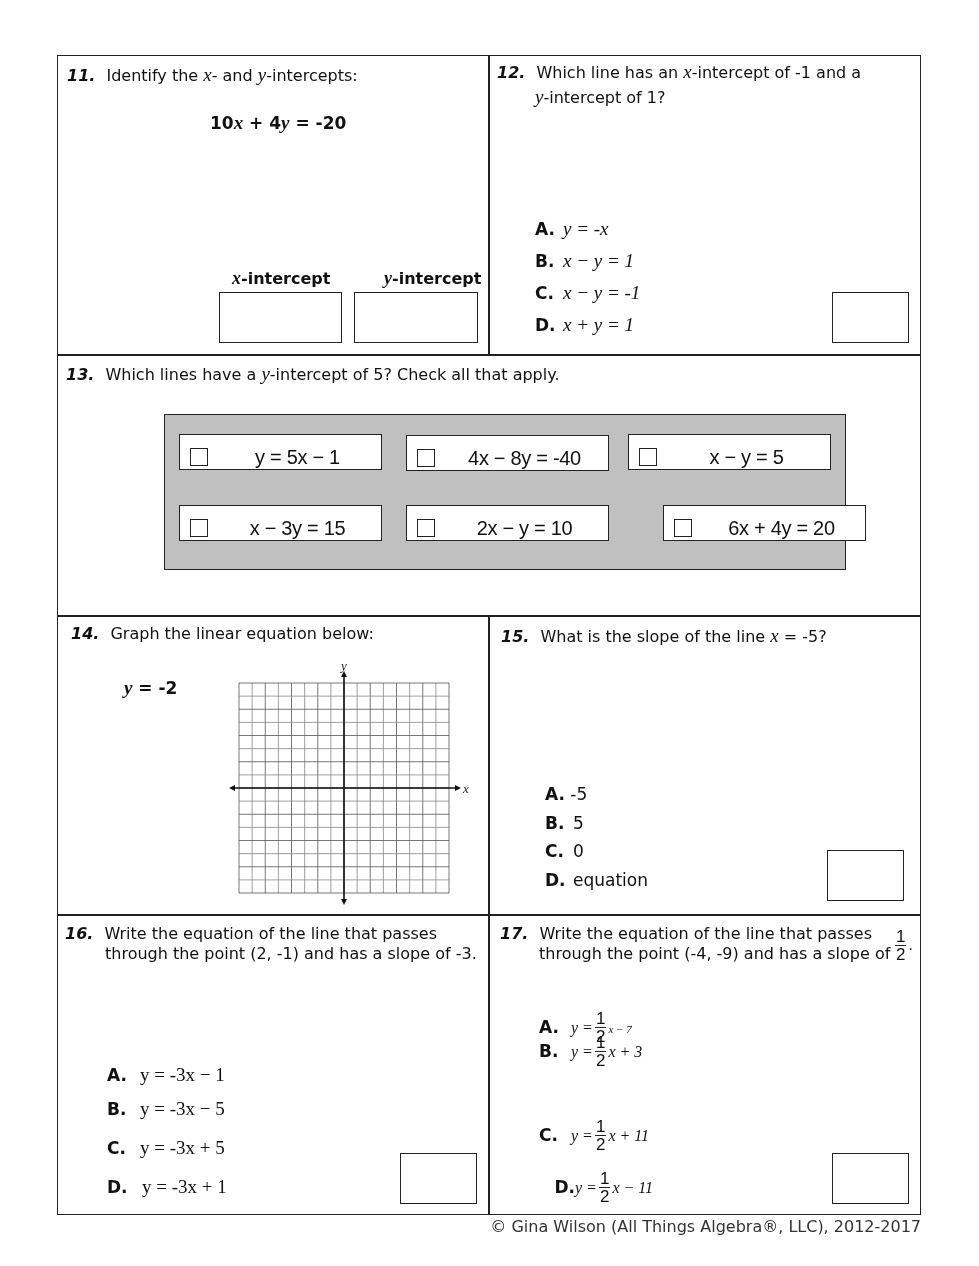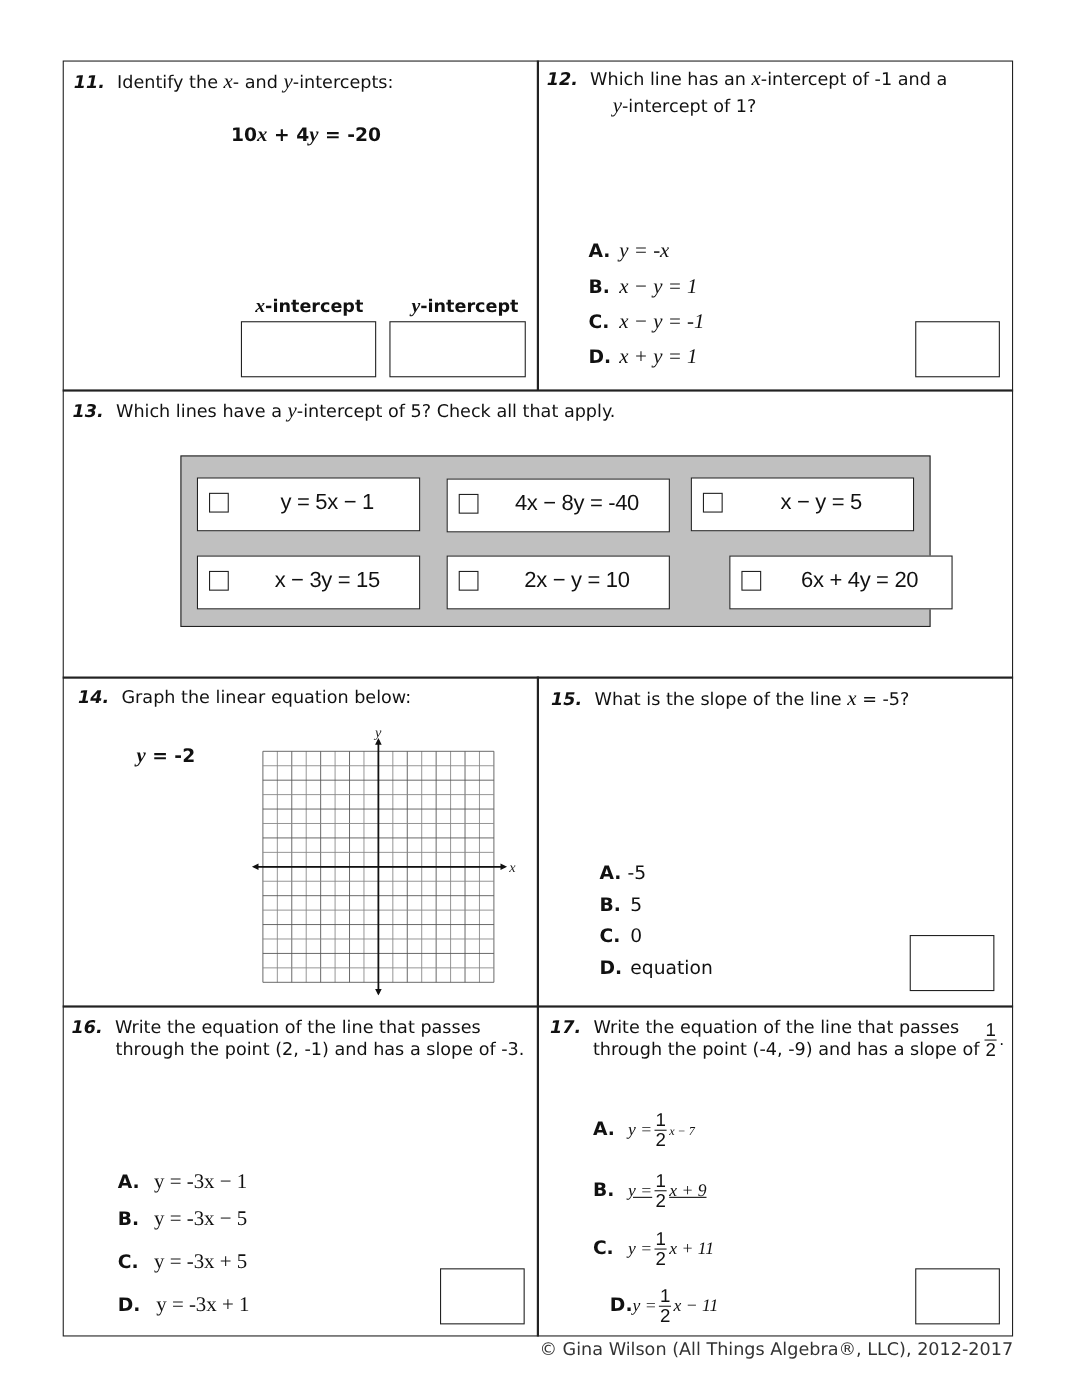--- a/index.html
+++ b/index.html
@@ -9,21 +9,21 @@
   .hline { position: absolute; background: #222; height: 1.5px; }
   .qtext { position: absolute; font-size: 16px; line-height: 23px; }
   .qnum { font-weight: bold; margin-right: 6px; font-style: italic; }
   .ital { font-family: "Liberation Serif", serif; font-style: italic; font-size: 19px; }
   .eq-bold { position: absolute; font-weight: bold; font-size: 17px; }
   .ansbox { position: absolute; border: 1.5px solid #222; box-sizing: border-box; background: #fff; }
   .choice { position: absolute; font-size: 17px; white-space: nowrap; }
   .choice .lbl { font-weight: bold; display: inline-block; width: 28px; }
   .choice .expr { font-family: "Liberation Serif", serif; font-size: 19px; margin-top: 32px; }
   .graybox { position: absolute; left: 164px; top: 414px; width: 682px; height: 156px; background: #c0c0c0; border: 1.5px solid #222; box-sizing: border-box; }
-  .opt { position: absolute; width: 203px; height: 49px; background: #fff; border: 1.5px solid #222; box-sizing: border-box; }
+  .opt { position: absolute; width: 203px; height: 36px; background: #fff; border: 1.5px solid #222; box-sizing: border-box; }
   .opt .cb { position: absolute; left: 10px; top: 13px; width: 18px; height: 18px; border: 1.5px solid #222; box-sizing: border-box; background: #fff; }
   .opt .otext { position: absolute; left: 40px; right: 6px; top: 11px; text-align: center; font-family: "Liberation Sans", sans-serif; font-size: 20px; letter-spacing: -0.3px; }
   .frac { display: inline-flex; flex-direction: column; align-items: center; vertical-align: middle; font-family: "Liberation Sans", sans-serif; font-size: 17px; line-height: 17px; margin: 0 2px; }
   .frac .num { border-bottom: 1px solid #222; padding: 0 1px; }
   .footer { position: absolute; right: 58px; top: 1217px; font-size: 16px; color: #333; }
   .axis-label { font-family: "Liberation Serif", serif; font-style: italic; font-size: 13px; fill: #222; }
 </style>
 </head>
 <body>
 
@@ -38,33 +38,33 @@
   <div class="qtext" style="left:67px;top:63px;">
     <span class="qnum">11.</span>
     <span>Identify the </span><span class="ital">x</span><span>- and </span><span class="ital">y</span><span>-intercepts:</span>
   </div>
   <div class="eq-bold" style="left:210px;top:112px;">
     <span>10</span><span class="ital" style="font-weight:bold">x</span><span> + 4</span><span class="ital" style="font-weight:bold">y</span><span> = -20</span>
   </div>
   <div class="eq-bold" style="left:232px;top:268px;font-size:16px;">
     <span class="ital" style="font-weight:bold;font-size:18px">x</span><span>-intercept</span>
   </div>
-  <div class="eq-bold" style="left:374px;top:268px;font-size:16px;text-align:right;">
+  <div class="eq-bold" style="left:384px;top:268px;font-size:16px;text-align:right;">
     <span class="ital" style="font-weight:bold;font-size:18px">y</span><span>-intercept</span>
   </div>
   <div class="ansbox" style="left:219px;top:292px;width:123px;height:51px;"></div>
   <div class="ansbox" style="left:354px;top:292px;width:124px;height:51px;"></div>
 </div>
 
 <div>
   <div class="qtext" style="left:497px;top:60px;">
     <span class="qnum">12.</span>
     <span>Which line has an </span><span class="ital">x</span><span>-intercept of -1 and a</span>
   </div>
-  <div class="qtext" style="left:557px;top:85px;">
+  <div class="qtext" style="left:535px;top:85px;">
     <span class="ital">y</span><span>-intercept of 1?</span>
   </div>
   <div class="choice" style="left:535px;top:218px;"><span class="lbl">A.</span><span class="expr ital">y = -x</span></div>
   <div class="choice" style="left:535px;top:250px;"><span class="lbl">B.</span><span class="expr ital">x − y = 1</span></div>
   <div class="choice" style="left:535px;top:282px;"><span class="lbl">C.</span><span class="expr ital">x − y = -1</span></div>
   <div class="choice" style="left:535px;top:314px;"><span class="lbl">D.</span><span class="expr ital">x + y = 1</span></div>
   <div class="ansbox" style="left:832px;top:292px;width:77px;height:51px;"></div>
 </div>
 
 <div>
@@ -198,25 +198,25 @@
         <span>2</span>
       </span><span style="font-size:14px">.</span>
   </div>
 
   <div class="choice" style="left:539px;top:1010px;">
     <span class="lbl" style="width:32px">A.</span><span class="expr ital" style="font-size:16px">y =</span><span class="frac">
         <span class="num">1</span>
         <span>2</span>
       </span><span class="expr ital" style="font-size:11px">x − 7</span>
   </div>
-  <div class="choice" style="left:539px;top:1065px;text-decoration:underline;">
+  <div class="choice" style="left:539px;top:1034px;">
     <span class="lbl" style="width:32px">B.</span><span class="expr ital" style="font-size:16px">y =</span><span class="frac">
         <span class="num">1</span>
         <span>2</span>
-      </span><span class="expr ital" style="font-size:16px">x + 9</span>
+      </span><span class="expr ital" style="font-size:16px">x + 3</span>
   </div>
   <div class="choice" style="left:539px;top:1118px;">
     <span class="lbl" style="width:32px">C.</span><span class="expr ital" style="font-size:16px">y =</span><span class="frac">
         <span class="num">1</span>
         <span>2</span>
       </span><span class="expr ital" style="font-size:16px">x + 11</span>
   </div>
   <div class="choice" style="left:539px;top:1170px;text-align:right;">
     <span class="lbl" style="width:36px">D.</span><span class="expr ital" style="font-size:16px">y =</span><span class="frac">
         <span class="num">1</span>

